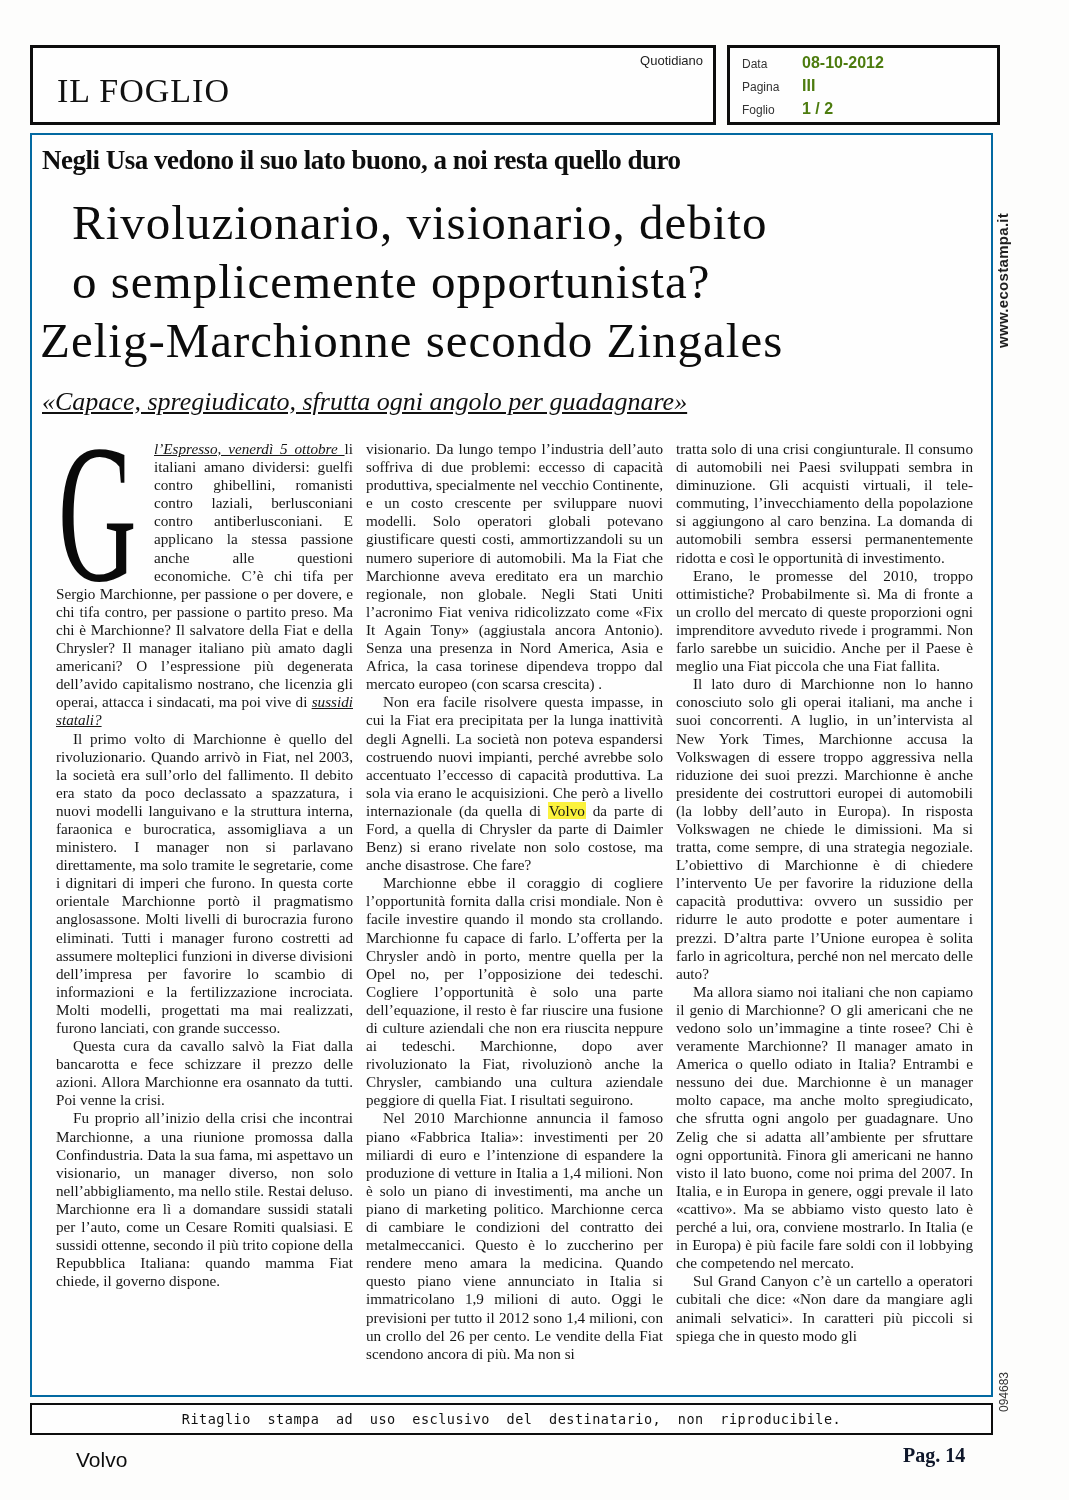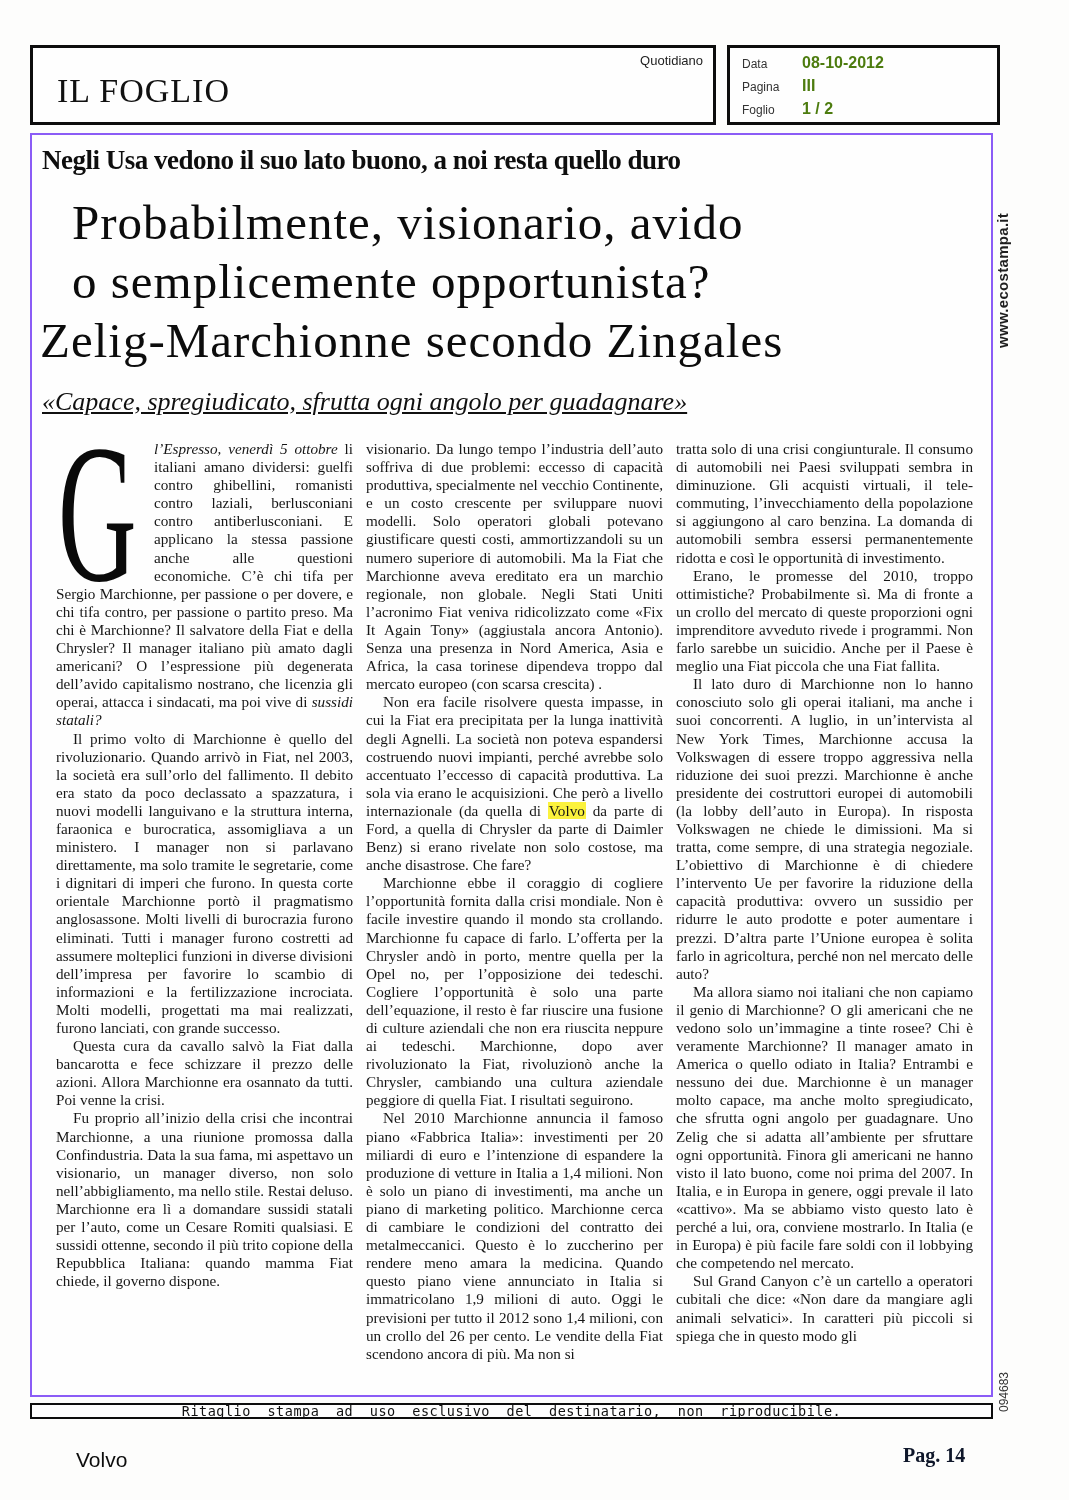--- a/index.html
+++ b/index.html
@@ -33,21 +33,21 @@
   .info-label{
     font-family:"Liberation Sans",sans-serif;font-size:12px;color:#333;
     width:60px;flex:0 0 60px;
   }
   .info-value{
     font-family:"Liberation Sans",sans-serif;font-size:16px;font-weight:bold;color:#4d7c0f;
   }
   
   .main-box{
     position:absolute;left:30px;top:133px;width:963px;height:1264px;
-    border:2px solid #8b5cf6;box-sizing:border-box;background:#fefefe;
+    border:2px solid #0369a1;box-sizing:border-box;background:#fefefe;
   }
   .kicker{
     position:absolute;left:10px;top:10px;
     font-size:27px;font-weight:bold;letter-spacing:-0.5px;color:#0e0e0e;
     white-space:nowrap;
   }
   .headline{position:absolute;left:8px;top:58px;line-height:59px;color:#0c0c0c;}
   .headline-line{font-size:49px;letter-spacing:1px;white-space:nowrap;}
   .headline-line.l1{text-indent:32px;}
   .headline-line.l2{text-indent:32px;}
@@ -60,30 +60,30 @@
     display:flex;gap:13px;
   }
   .column{
     flex:1 1 0;overflow:hidden;
     text-align:justify;
     font-size:15.2px;line-height:18.1px;
     hyphens:auto;-webkit-hyphens:auto;
   }
   .para{margin:0;}
   .para.indent{text-indent:17px;}
-  .italic{font-style:italic;}
+  .italic{font-style:italic;text-decoration:underline;}
   .highlight{background:#fbf23d;padding:0 1px;}
   .dropcap{
     float:left;width:86px;height:140px;margin:4px 10px 0 2px;
     font-size:198px;line-height:140px;color:#0a0a0a;overflow:visible;
   }
   .dropcap span{display:inline-block;transform:scaleX(0.55);transform-origin:left center;}
   
   .disclaimer-strip{
-    position:absolute;left:30px;top:1403px;width:963px;height:16px;
+    position:absolute;left:30px;top:1403px;width:963px;height:32px;
     border:2px solid #0d0d0d;box-sizing:border-box;background:#fefefe;
     display:flex;align-items:center;justify-content:center;
   }
   .disclaimer-text{
     font-family:"DejaVu Sans Mono","Liberation Mono",monospace;
     font-size:13.5px;letter-spacing:0.5px;word-spacing:8px;color:#111;
     white-space:nowrap;
   }
   
   .vtext{
@@ -127,21 +127,21 @@
   </div>
   <div class="info-row">
     <span class="info-label">Foglio</span>
     <span class="info-value">1 / 2</span>
   </div>
 </div>
 
 <div class="main-box">
   <div class="kicker">Negli Usa vedono il suo lato buono, a noi resta quello duro</div>
   <div class="headline">
-    <div class="headline-line l1">Probabilmente, visionario, avido</div>
+    <div class="headline-line l1">Rivoluzionario, visionario, debito</div>
     <div class="headline-line l2">o semplicemente opportunista?</div>
     <div class="headline-line l3">Zelig-Marchionne secondo Zingales</div>
   </div>
   <div class="subhead">«Capace, spregiudicato, sfrutta ogni angolo per guadagnare»</div>
   <div class="columns">
     <div class="column">
         <p class="para"><span class="dropcap"><span>G</span></span><span class="italic">l’Espresso, venerdì 5 ottobre </span><span>li italiani amano dividersi: guelfi contro ghibellini, romanisti contro laziali, berlusconiani contro antiberlusconiani. E applicano la stessa passione anche alle questioni economiche. C’è chi tifa per Sergio Marchionne, per passione o per dovere, e chi tifa contro, per passione o partito preso. Ma chi è Marchionne? Il salvatore della Fiat e della Chrysler? Il manager italiano più amato dagli americani? O l’espressione più degenerata dell’avido capitalismo nostrano, che licenzia gli operai, attacca i sindacati, ma poi vive di </span><span class="italic">sussidi statali?</span></p>
         <p class="para indent"><span>Il primo volto di Marchionne è quello del rivoluzionario. Quando arrivò in Fiat, nel 2003, la società era sull’orlo del fallimento. Il debito era stato da poco declassato a spazzatura, i nuovi modelli languivano e la struttura interna, faraonica e burocratica, assomigliava a un ministero. I manager non si parlavano direttamente, ma solo tramite le segretarie, come i dignitari di imperi che furono. In questa corte orientale Marchionne portò il pragmatismo anglosassone. Molti livelli di burocrazia furono eliminati. Tutti i manager furono costretti ad assumere molteplici funzioni in diverse divisioni dell’impresa per favorire lo scambio di informazioni e la fertilizzazione incrociata. Molti modelli, progettati ma mai realizzati, furono lanciati, con grande successo.</span></p>
         <p class="para indent"><span>Questa cura da cavallo salvò la Fiat dalla bancarotta e fece schizzare il prezzo delle azioni. Allora Marchionne era osannato da tutti. Poi venne la crisi.</span></p>
         <p class="para indent"><span>Fu proprio all’inizio della crisi che incontrai Marchionne, a una riunione promossa dalla Confindustria. Data la sua fama, mi aspettavo un visionario, un manager diverso, non solo nell’abbigliamento, ma nello stile. Restai deluso. Marchionne era lì a domandare sussidi statali per l’auto, come un Cesare Romiti qualsiasi. E sussidi ottenne, secondo il più trito copione della Repubblica Italiana: quando mamma Fiat chiede, il governo dispone.</span></p>

